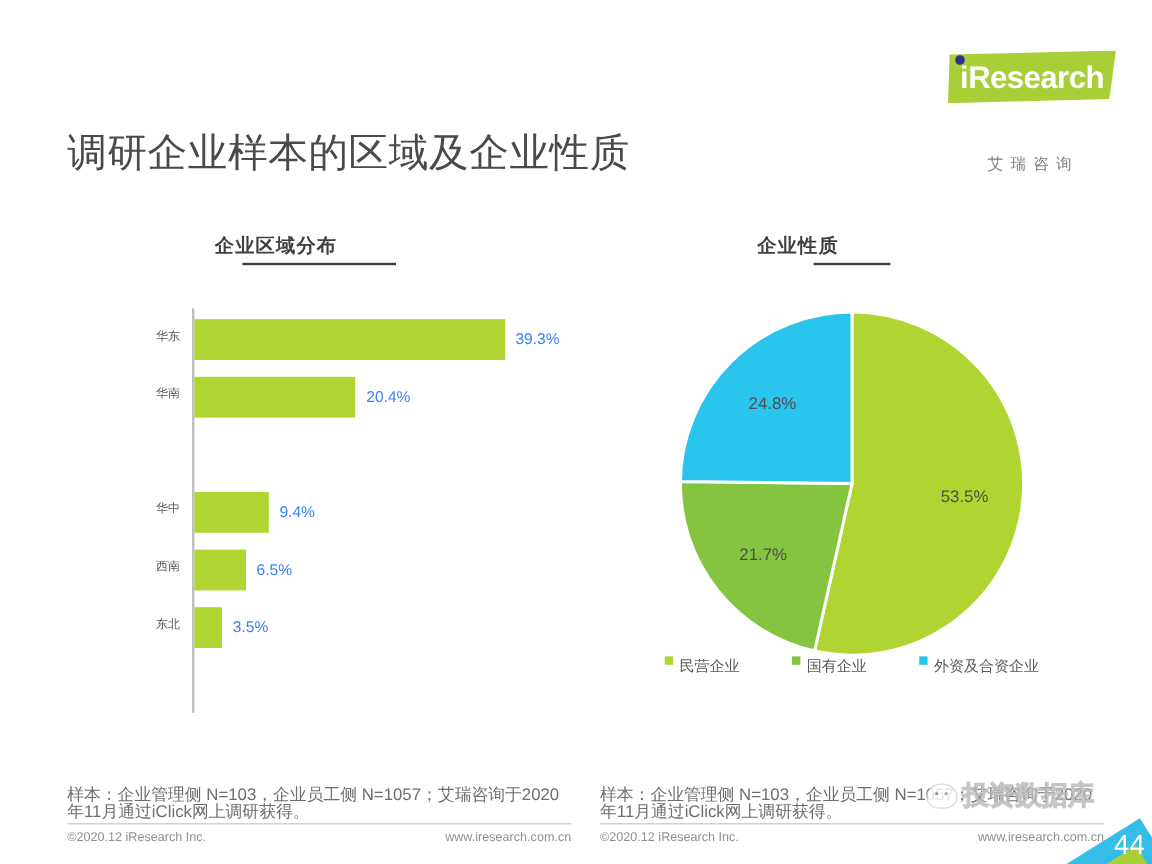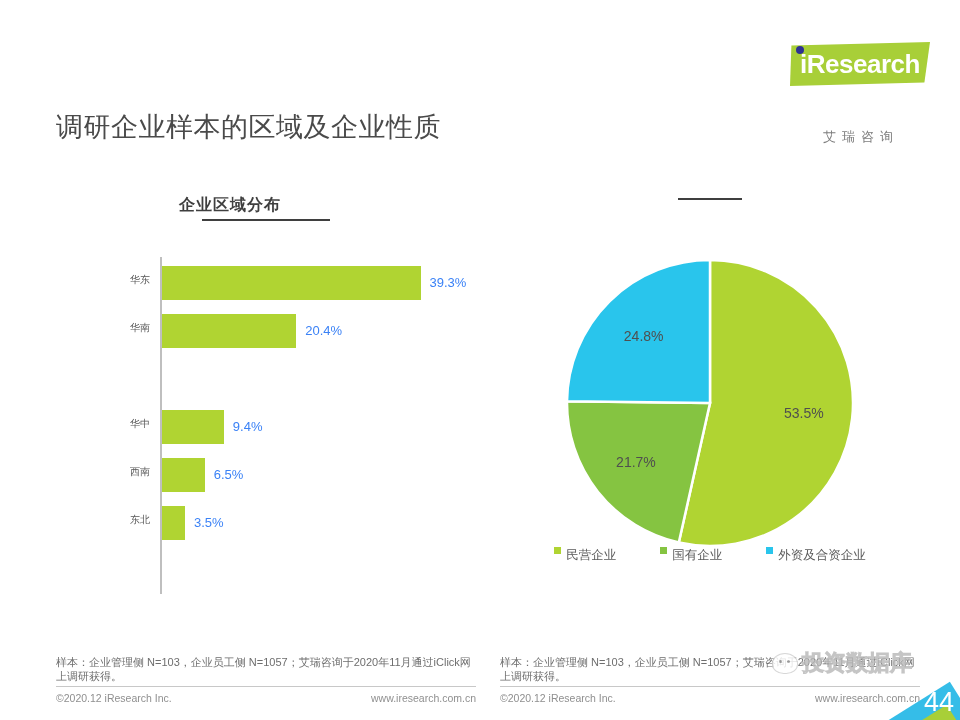--- a/index.html
+++ b/index.html
@@ -14,21 +14,21 @@
   
   #header { position:absolute; left:0; top:0; width:960px; height:160px; }
   #page-title {
     position:absolute; left:56px; top:52px;
     font-size:39px; line-height:46px;
     color:#8cc63e; font-weight:400; letter-spacing:1px;
     white-space:nowrap;
   }
   #page-subtitle {
     position:absolute; left:56px; top:110px;
-    font-size:27px; line-height:34px;
+    font-size:33px; line-height:34px;
     color:#4a4a4a; font-weight:400; letter-spacing:0.5px;
     white-space:nowrap;
   }
 
   
   #logo { position:absolute; right:28px; top:40px; width:160px; height:80px; }
   #logo-mark {
     position:relative; width:160px; height:50px;
   }
   #logo-shape {
@@ -101,21 +101,21 @@
   }
   .legend-item { display:flex; align-items:flex-start; gap:5px; }
   .legend-swatch { width:7px; height:7px; display:inline-block; }
   .legend-text { font-size:12.5px; color:#5a5a5a; }
 
   
   .footer { position:absolute; top:655px; width:420px; }
   #footer-left  { left:56px; }
   #footer-right { left:500px; }
   .footer-note {
-    font-size:11px; line-height:14px; color:#6e6e6e;
+    font-size:14px; line-height:14px; color:#6e6e6e;
   }
   .footer-rule { width:100%; height:1px; background:#c8c8c8; margin-top:3px; }
   .footer-bottom {
     display:flex; justify-content:space-between;
     margin-top:5px; font-size:10.5px; color:#8f8f8f;
   }
 
   
   #corner { position:absolute; right:0; bottom:0; width:88px; height:74px; overflow:hidden; }
   #corner-blue {
@@ -123,21 +123,21 @@
     background:#35bde8;
     transform:rotate(-32deg); transform-origin:100% 100%;
   }
   #corner-green {
     position:absolute; right:-10px; bottom:-22px; width:116px; height:44px;
     background:#a8cf38;
     transform:rotate(-32deg); transform-origin:100% 100%;
   }
   #page-number {
     position:absolute; right:6px; bottom:2px;
-    font-size:27px; color:#ffffff; font-weight:400; z-index:4;
+    font-size:23px; color:#ffffff; font-weight:400; z-index:4;
   }
 
   
   #watermark {
     position:absolute; left:772px; top:648px;
     display:flex; align-items:center; gap:4px;
     opacity:0.82; pointer-events:none;
   }
   #wm-icon {
     width:26px; height:21px; border-radius:50% 50% 45% 45%;
@@ -199,20 +199,21 @@
       </div>
       <div class="bar-row" style="top: 244px;">
         <div class="bar-label">东北</div>
         <div class="bar-rect" style="width: 23.0222px; background: rgb(176, 212, 50);"></div>
         <div class="bar-value" style="left: 138.022px;">3.5%</div>
       </div>
     </div>
 </div>
 
 <div id="pie-panel">
+  <div class="chart-title" id="pie-title">企业性质</div>
   <div id="pie-title-underline"></div>
   <div id="pie-plot">
     <svg id="pie-svg" width="300" height="300" viewBox="0 0 300 300">
         <path d="M 150 150 L 150 7 A 143 143 0 1 1 118.80551648029436 289.55609695724087 Z" fill="#b0d432" stroke="#ffffff" stroke-width="2.5"></path>
         <text x="243.81003497585988" y="165.35672428077288" text-anchor="middle" class="pie-label">53.5%</text>
         <path d="M 150 150 L 118.80551648029436 289.55609695724087 A 143 143 0 0 1 7.011290678854294 148.20305629668053 Z" fill="#85c441" stroke="#ffffff" stroke-width="2.5"></path>
         <text x="75.97366123132474" y="213.54643941782734" text-anchor="middle" class="pie-label">21.7%</text>
         <path d="M 150 150 L 7.011290678854294 148.20305629668053 A 143 143 0 0 1 149.99999999999997 7 Z" fill="#29c5ec" stroke="#ffffff" stroke-width="2.5"></path>
         <text x="83.6838958503846" y="87.84526278498765" text-anchor="middle" class="pie-label">24.8%</text>
       </svg>

